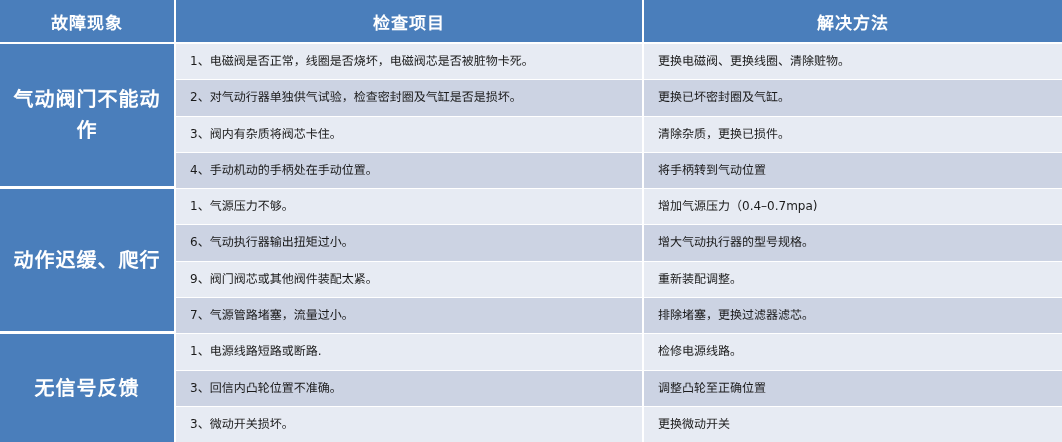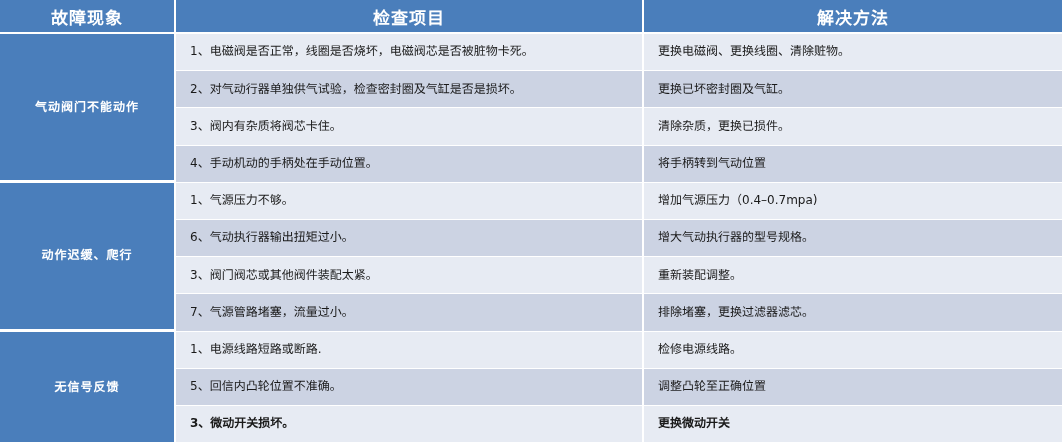--- a/index.html
+++ b/index.html
@@ -25,36 +25,36 @@
   }
 
   
   .hdr-cell {
     background: #4a7ebb;
     color: #ffffff;
     font-size: 17px;
     font-weight: 600;
     text-align: center;
     vertical-align: middle;
-    height: 34px;
+    height: 44px;
     padding: 0 4px;
     letter-spacing: 1px;
     border-bottom: 2px solid #ffffff;
     border-right: 2px solid #ffffff;
     box-sizing: border-box;
   }
   .hdr-cell.last {
     border-right: none;
   }
 
   
   .group-cell {
     background: #4a7ebb;
     color: #ffffff;
-    font-size: 12px;
+    font-size: 20px;
     font-weight: 600;
     text-align: center;
     vertical-align: middle;
     line-height: 1.55;
     letter-spacing: 1px;
     padding: 0 10px;
     border-right: 2px solid #ffffff;
     border-bottom: 3px solid #ffffff;
     box-sizing: border-box;
   }
@@ -76,21 +76,21 @@
     border-right: 2px solid #ffffff;
   }
   .sol-cell {
     padding: 5px 8px 5px 14px;
   }
 
   .row-a .chk-cell, .row-a .sol-cell { background: #e7ebf3; }
   .row-b .chk-cell, .row-b .sol-cell { background: #ccd3e3; }
 
   tr.last-row .chk-cell,
-  tr.last-row .sol-cell { border-bottom: none; font-weight: bold; }
+  tr.last-row .sol-cell { border-bottom: none; }
 
   
   .item {
     display: block;
     padding-left: 26px;
     text-indent: -26px;
   }
 </style>
 </head>
 <body>
@@ -144,41 +144,41 @@
       <td class="sol-cell">增加气源压力（0.4–0.7mpa)</td>
     </tr>
     <tr class="row-b">
       <td class="chk-cell">
         <span class="item">6、气动执行器输出扭矩过小。</span>
       </td>
       <td class="sol-cell">增大气动执行器的型号规格。</td>
     </tr>
     <tr class="row-a">
       <td class="chk-cell">
-        <span class="item">3、阀门阀芯或其他阀件装配太紧。</span>
+        <span class="item">9、阀门阀芯或其他阀件装配太紧。</span>
       </td>
       <td class="sol-cell">重新装配调整。</td>
     </tr>
     <tr class="row-b">
       <td class="chk-cell">
         <span class="item">7、气源管路堵塞，流量过小。</span>
       </td>
       <td class="sol-cell">排除堵塞，更换过滤器滤芯。</td>
     </tr>
 
     <tr class="row-a">
       <td class="group-cell last-group" rowspan="3">无信号反馈</td>
       <td class="chk-cell">
         <span class="item">1、电源线路短路或断路.</span>
       </td>
       <td class="sol-cell">检修电源线路。</td>
     </tr>
     <tr class="row-b">
       <td class="chk-cell">
-        <span class="item">5、回信内凸轮位置不准确。</span>
+        <span class="item">3、回信内凸轮位置不准确。</span>
       </td>
       <td class="sol-cell">调整凸轮至正确位置</td>
     </tr>
     <tr class="row-a last-row">
       <td class="chk-cell">
         <span class="item">3、微动开关损坏。</span>
       </td>
       <td class="sol-cell">更换微动开关</td>
     </tr>
 

